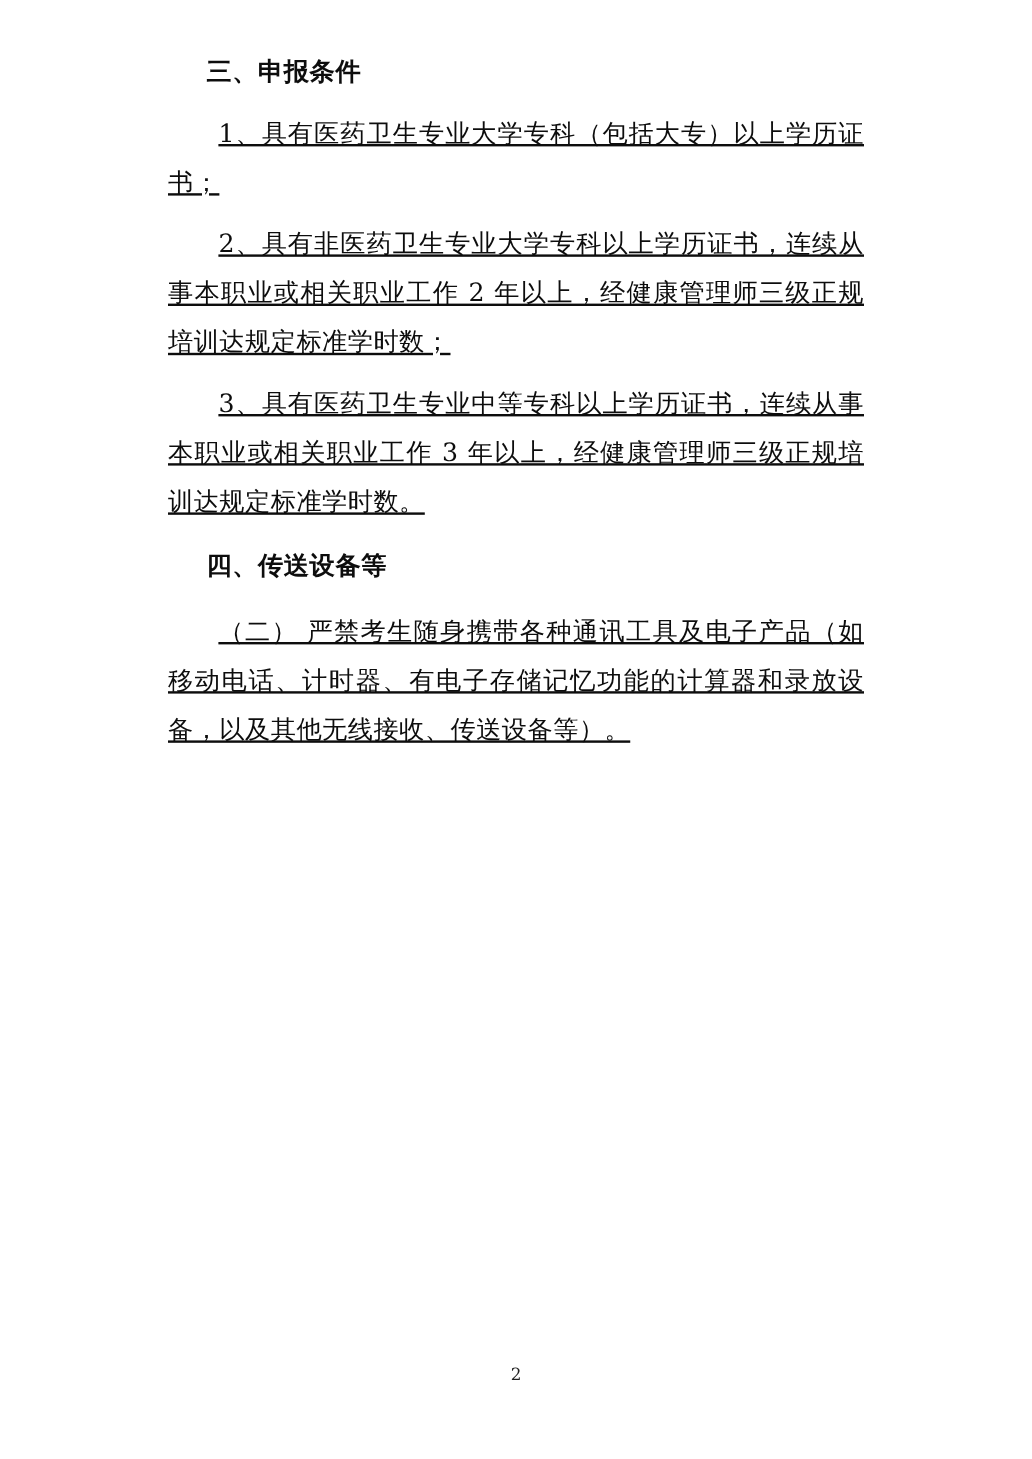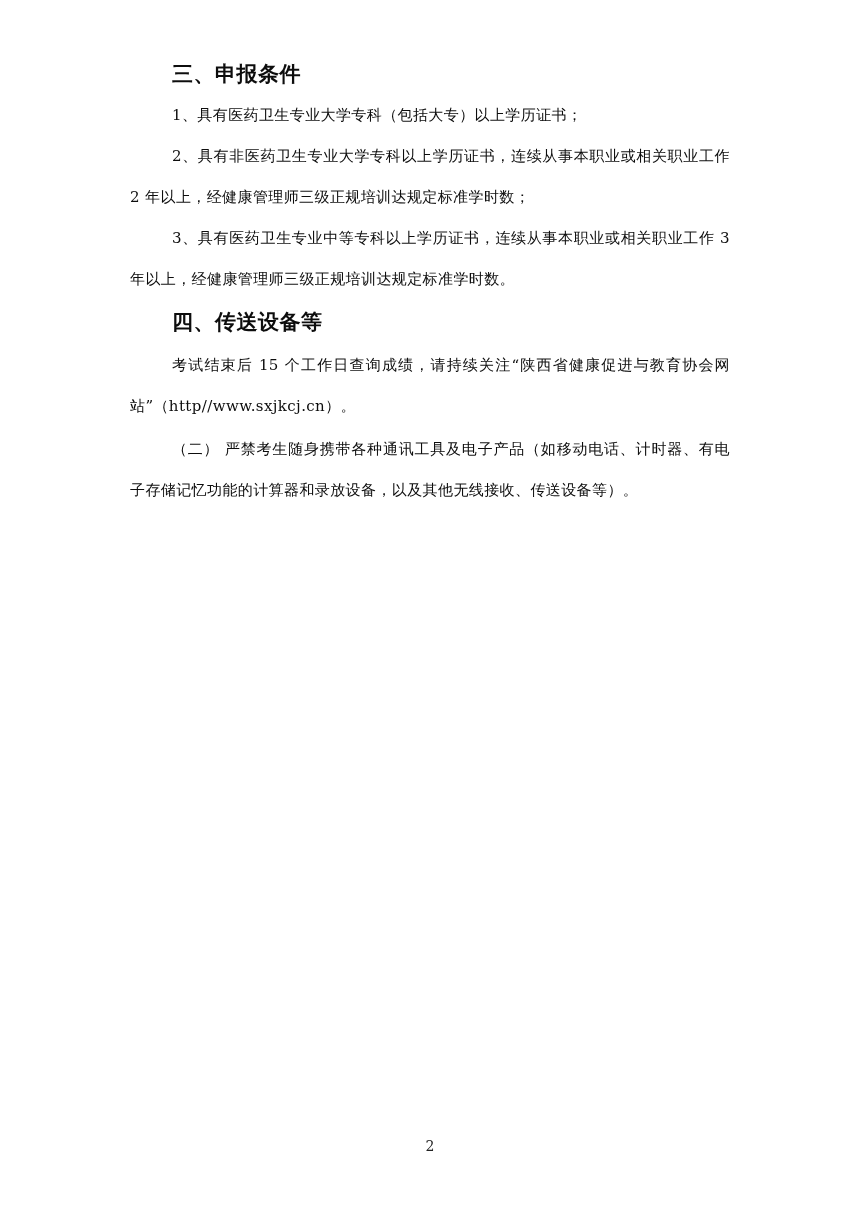--- a/index.html
+++ b/index.html
@@ -15,45 +15,46 @@
     position: relative;
     overflow: hidden;
   }
   .page {
     position: absolute;
     left: 0;
     top: 0;
     width: 860px;
     height: 1216px;
     box-sizing: border-box;
-    padding: 54px 130px 40px 130px;
+    padding: 40px 130px 40px 130px;
   }
   .doc-body {
     width: 600px;
     margin: 0 auto;
   }
   .heading {
     font-family: "DejaVu Sans", "Liberation Sans", sans-serif;
     font-weight: bold;
     font-size: 21px;
     line-height: 41px;
     letter-spacing: 0.5px;
     text-indent: 42px;
     margin: 0;
     padding: 0;
   }
   .para {
-    font-size: 15px;
+    font-size: 21px;
     line-height: 41px;
     letter-spacing: 0.4px;
-    margin: 0;
+    margin: 10px;
     padding: 0;
     text-align: justify;
     text-justify: inter-ideograph;
     text-indent: 42px;
+    text-decoration: underline;
   }
   .gap-s { height: 2px; }
   .page-number {
     position: absolute;
     left: 0;
     right: 0;
     bottom: 62px;
     text-align: center;
     font-family: "DejaVu Serif", "Liberation Serif", serif;
     font-size: 14px;
@@ -70,21 +71,20 @@
     <p class="para">1、具有医药卫生专业大学专科（包括大专）以上学历证书；</p>
     <p class="para">2、具有非医药卫生专业大学专科以上学历证书，连续从事本职业或相关职业工作 2 年以上，经健康管理师三级正规培训达规定标准学时数；</p>
     <p class="para">3、具有医药卫生专业中等专科以上学历证书，连续从事本职业或相关职业工作 3 年以上，经健康管理师三级正规培训达规定标准学时数。</p>
 
     <div class="gap-s"></div>
 
     <h2 class="heading">四、传送设备等</h2>
 
     <div class="gap-s"></div>
 
-    <p class="para">考试结束后 15 个工作日查询成绩，请持续关注“陕西省健康促进与教育协会网站”（http//www.sxjkcj.cn）。</p>
 
     <div class="gap-s"></div>
 
     <p class="para">（二） 严禁考生随身携带各种通讯工具及电子产品（如移动电话、计时器、有电子存储记忆功能的计算器和录放设备，以及其他无线接收、传送设备等）。</p>
 
   </div>
 
   <div class="page-number">2</div>
 </div>
 

